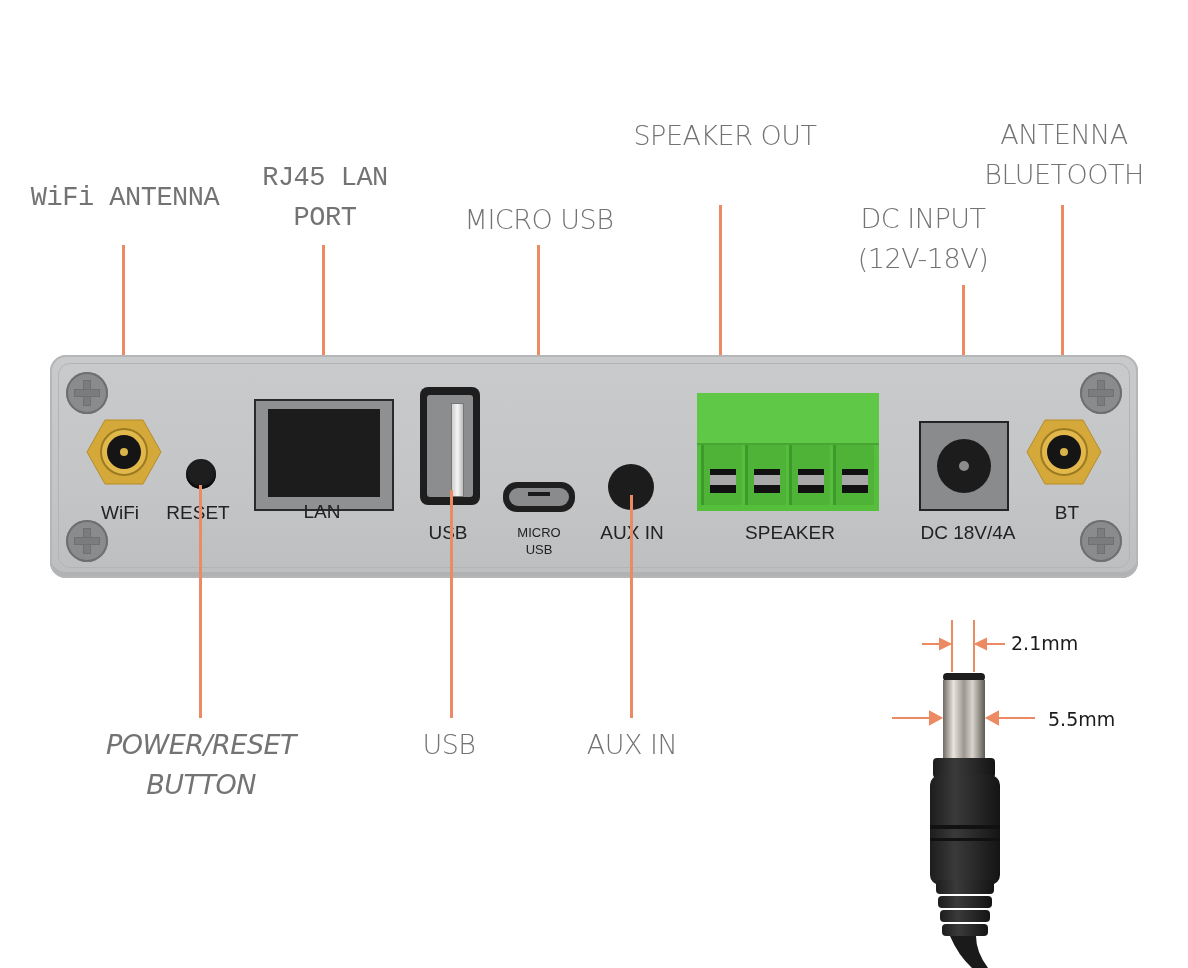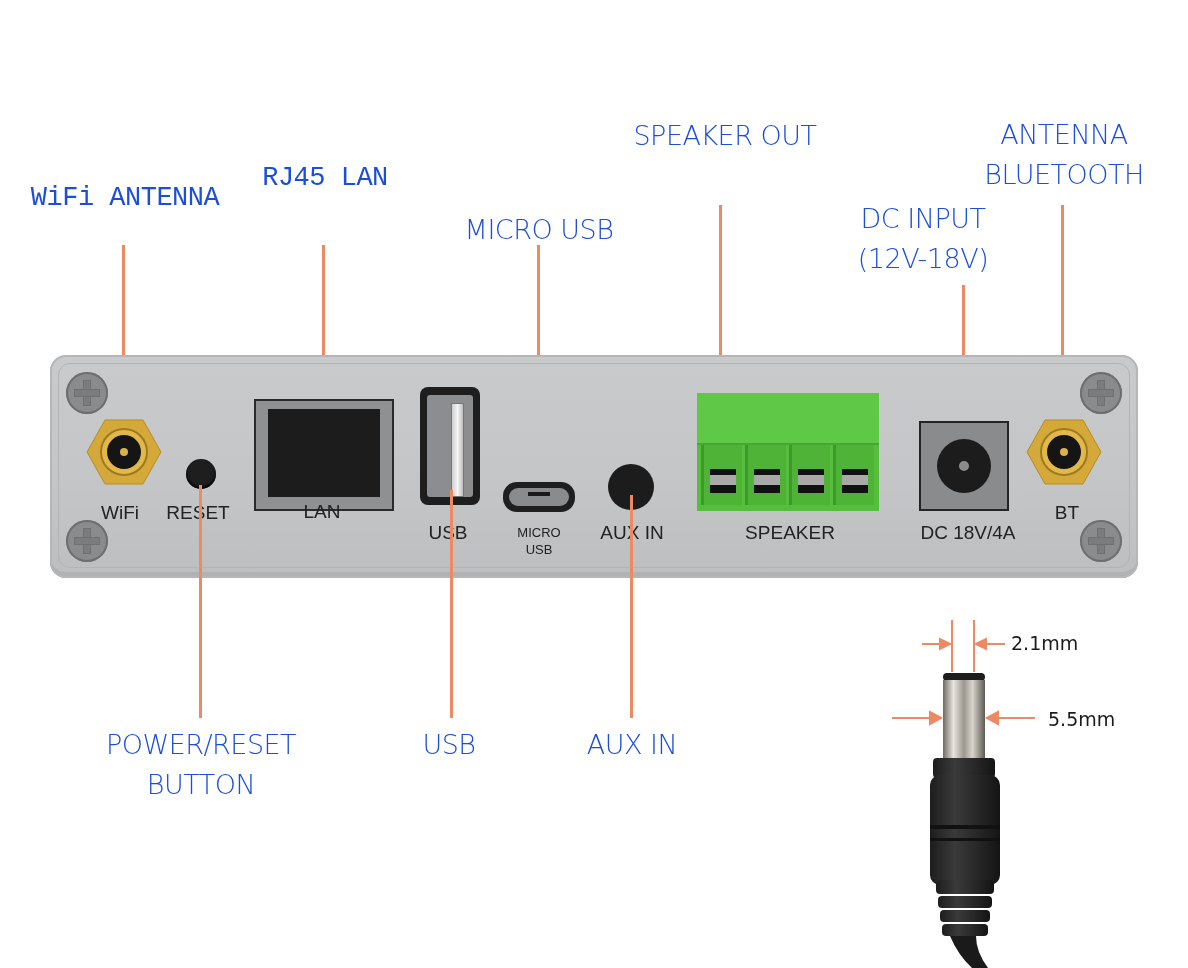--- a/index.html
+++ b/index.html
@@ -1,19 +1,19 @@
 <!DOCTYPE html>
 <html><head>
 <meta charset="utf-8">
 <style>
   html, body { margin:0; padding:0; background:#ffffff; }
   body { width:1188px; height:968px; position:relative; overflow:hidden;
          font-family:"Liberation Sans", "DejaVu Sans", sans-serif; color:#1a1a1a; }
   .callout { position:absolute; font-size:27px; line-height:40px; text-align:center;
-             color:#1d4ed8; white-space:nowrap; transform:translateX(-50%);
+             color:#737373; white-space:nowrap; transform:translateX(-50%);
              font-family:"DejaVu Sans", sans-serif; font-weight:300; letter-spacing:-0.5px; }
   .leader { position:absolute; width:3px; background:#ec8a64; }
   .panel { position:absolute; left:50px; top:355px; width:1088px; height:223px;
            background:linear-gradient(#c9cacb,#c4c5c6 60%,#bdbebf);
            border-radius:16px; box-shadow:inset 0 0 0 2px #b5b6b7, inset 0 -6px 0 #b1b2b3; }
   .panel-inner { position:absolute; left:8px; top:8px; right:8px; bottom:10px;
                  border:1px solid #b3b4b5; border-radius:12px; }
   .screw { position:absolute; width:42px; height:42px; border-radius:50%;
            background:#8a8b8c; box-shadow:inset 0 0 0 2px #6d6e6f; }
   .screw::before, .screw::after { content:""; position:absolute; background:#7b7c7d;
@@ -57,24 +57,25 @@
 </head>
 <body>
 
 <div class="callout" style="left:125px; top:178px;font-family:Liberation Mono, monospace;">
   <div>WiFi  ANTENNA</div>
 </div>
 <div class="leader" style="left:122px; top:245px; height:210px;"></div>
 
 <div class="callout" style="left:325px; top:158px;font-family:Liberation Mono, monospace;">
   <div>RJ45 LAN</div>
+  <div>PORT</div>
 </div>
 <div class="leader" style="left:322px; top:245px; height:195px;"></div>
 
-<div class="callout" style="left:539px; top:210px;">
+<div class="callout" style="left:539px; top:200px;">
   <div>MICRO  USB</div>
 </div>
 <div class="leader" style="left:537px; top:245px; height:250px;"></div>
 
 <div class="callout" style="left:725px; top:116px;">
   <div>SPEAKER  OUT</div>
 </div>
 <div class="leader" style="left:719px; top:205px; height:235px;"></div>
 
 <div class="callout" style="left:923px; top:199px;">
@@ -158,21 +159,21 @@
 
 <svg class="sma" style="left:1026px; top:419px;" viewBox="0 0 76 66">
   <polygon points="19,1 57,1 75,33 57,65 19,65 1,33" fill="#d4a93a" stroke="#b68c27" stroke-width="1"></polygon>
   <circle cx="38" cy="33" r="23" fill="#e2b84a" stroke="#9c7a22" stroke-width="2"></circle>
   <circle cx="38" cy="33" r="17" fill="#151515"></circle>
   <circle cx="38" cy="33" r="4" fill="#d8b24a"></circle>
 </svg>
 <div class="plabel" style="left:1067px; top:504px;">BT</div>
 
 <div class="leader" style="left:199px; top:485px; height:233px;"></div>
-<div class="callout" style="left:201px; top:725px;">
+<div class="callout" style="left:201px; top:725px;font-style:italic;">
   <div>POWER/RESET</div>
   <div>BUTTON</div>
 </div>
 
 <div class="leader" style="left:450px; top:490px; height:228px;"></div>
 <div class="callout" style="left:449px; top:725px;">
   <div>USB</div>
 </div>
 
 <div class="leader" style="left:630px; top:495px; height:223px;"></div>

